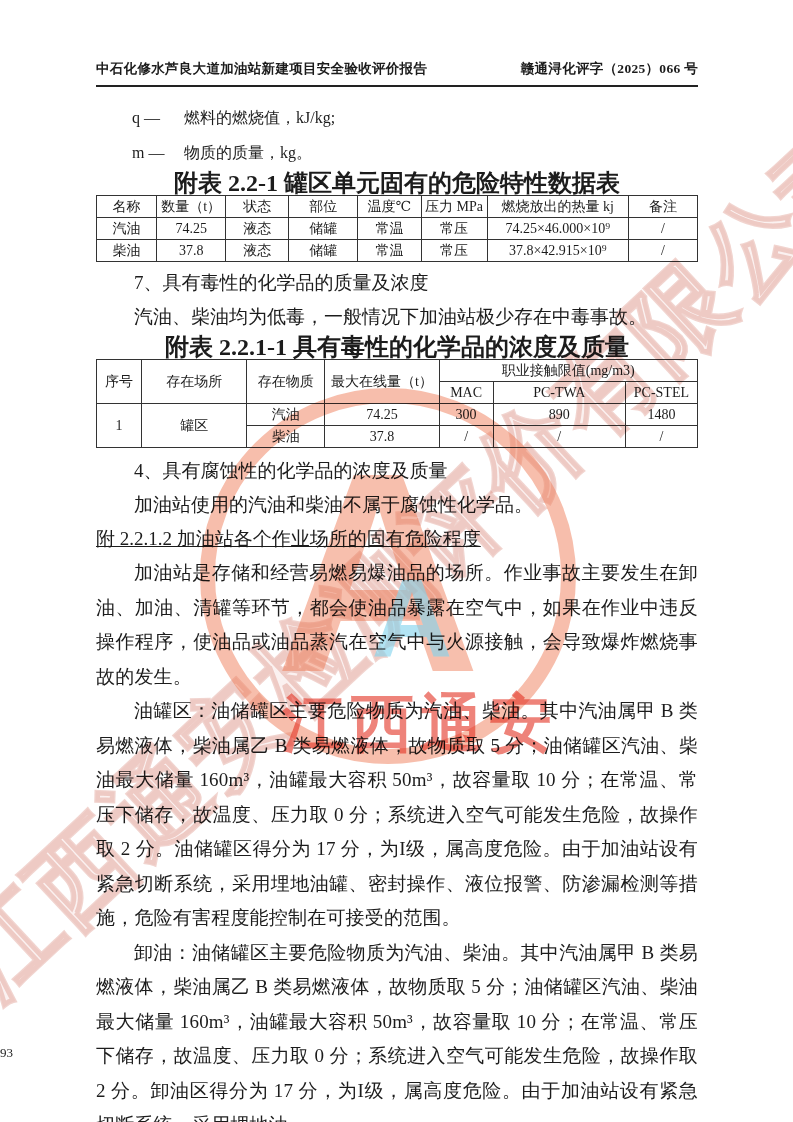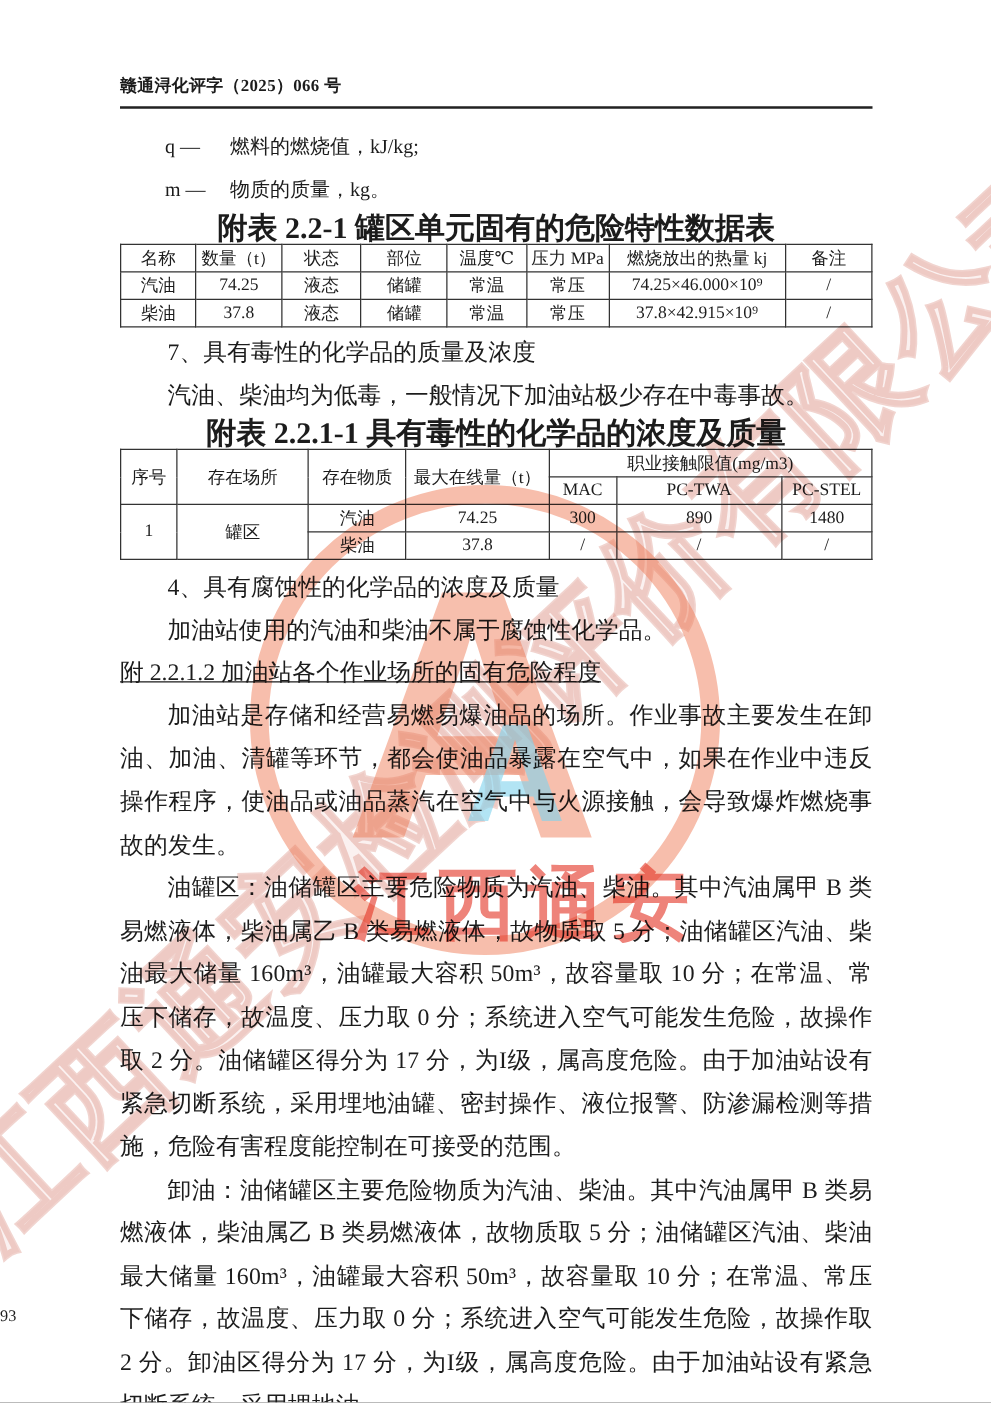--- a/index.html
+++ b/index.html
@@ -71,20 +71,21 @@
   }
 </style>
 </head>
 <body>
 
 <div class="page">
 
   <div class="content">
 
     <div class="header-row">
+      <span>中石化修水芦良大道加油站新建项目安全验收评价报告</span>
       <span>赣通浔化评字（2025）066 号</span>
     </div>
 
     <div class="defs">
       <div class="def-line">
         <span class="sym">q —</span>
         <span>燃料的燃烧值，kJ/kg;</span>
       </div>
       <div class="def-line">
         <span class="sym">m —</span>

